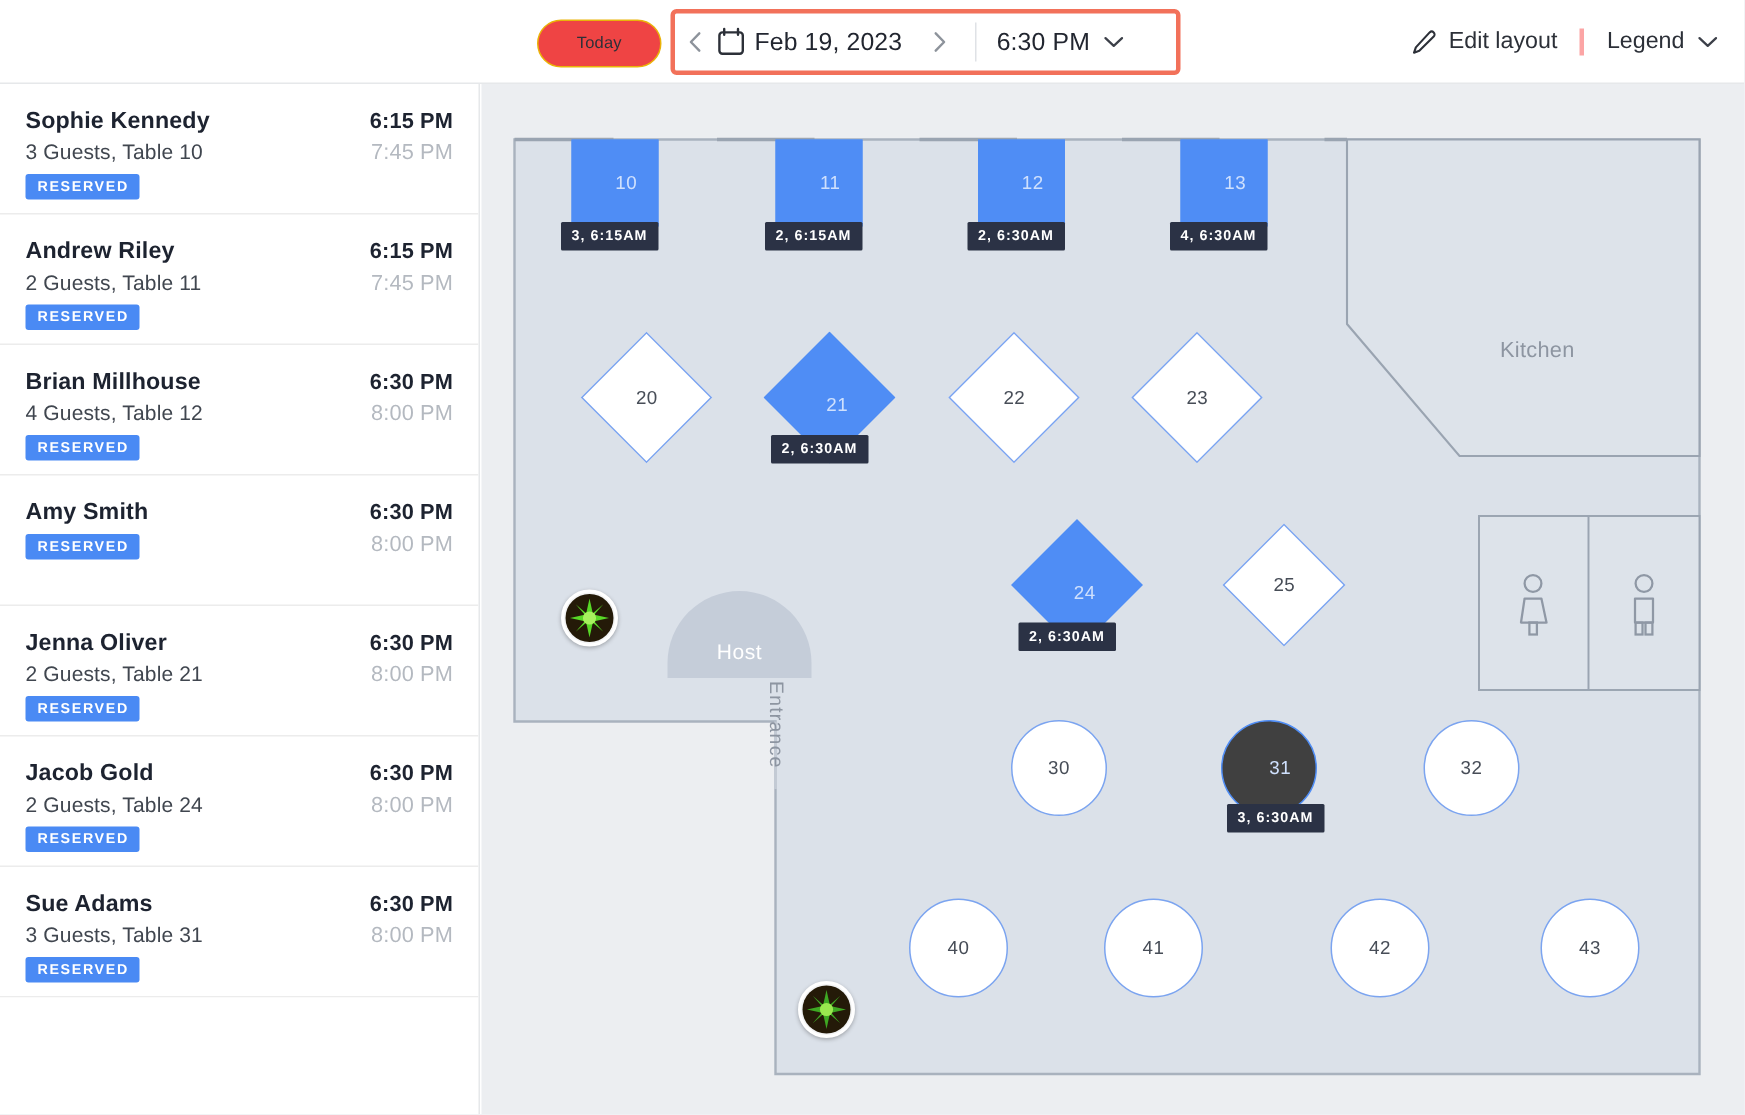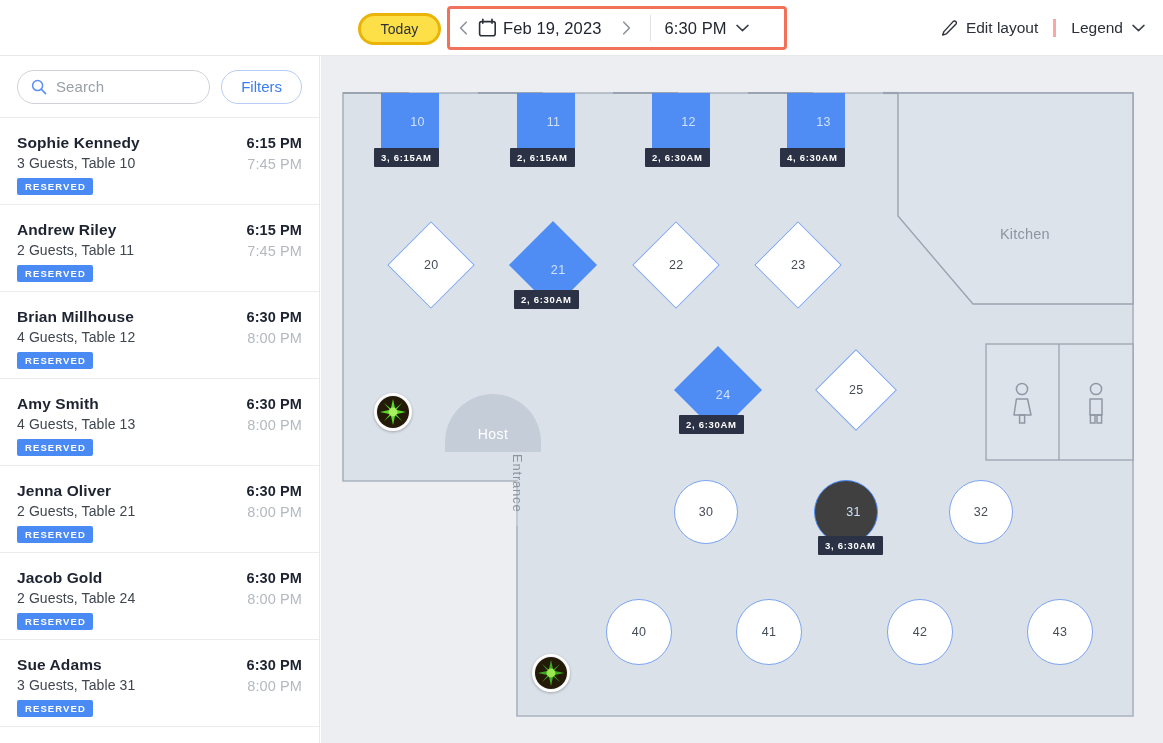--- a/index.html
+++ b/index.html
@@ -38,25 +38,25 @@
     left: 358px; top: 11px;
     display: flex;
     align-items: center;
     height: 35px;
   }
 
   .today-btn {
     height: 32px;
     min-width: 83px;
     padding: 0 17px;
-    border: 3px solid #eab308;
+    border: 1px solid #eab308;
     border-radius: 17px;
-    background: #fde047;
+    background: #ef4444;
     color: #2c3038;
-    font-size: 14px;
+    font-size: 11px;
     letter-spacing: .1px;
     display: flex;
     align-items: center;
     justify-content: center;
     cursor: pointer;
   }
 
   
   .date-highlight {
     position: absolute;
@@ -424,47 +424,35 @@
         <span>Legend</span>
         <svg width="13" height="8" viewBox="0 0 13 8">
           <path d="M1 1.4 L6.5 6.6 L12 1.4" stroke="#3c4049" stroke-width="1.5" fill="none" stroke-linecap="round" stroke-linejoin="round"></path>
         </svg>
       </div>
     </div>
   </div>
 
   <div class="sidebar">
 
-    <div class="search-row">
-      <div class="search-box">
-        <svg width="16" height="16" viewBox="0 0 16 16">
-          <circle cx="6.6" cy="6.6" r="5" stroke="#5b8ef0" stroke-width="1.5" fill="none"></circle>
-          <line x1="10.4" y1="10.4" x2="14.6" y2="14.6" stroke="#5b8ef0" stroke-width="1.5" stroke-linecap="round"></line>
-        </svg>
-        <span class="search-ph">Search</span>
-      </div>
-      <div class="filters-btn">
-        <span>Filters</span>
-      </div>
-    </div>
 
     <div class="res-list" id="res-list">
         <div class="res-item"><div class="res-name">Sophie Kennedy</div><div class="res-sub">3 Guests, Table 10</div><span class="res-badge">RESERVED</span><div class="res-times">
             <div class="res-time-start">6:15 PM</div>
             <div class="res-time-end">7:45 PM</div>
           </div></div>
         <div class="res-item"><div class="res-name">Andrew Riley</div><div class="res-sub">2 Guests, Table 11</div><span class="res-badge">RESERVED</span><div class="res-times">
             <div class="res-time-start">6:15 PM</div>
             <div class="res-time-end">7:45 PM</div>
           </div></div>
         <div class="res-item"><div class="res-name">Brian Millhouse</div><div class="res-sub">4 Guests, Table 12</div><span class="res-badge">RESERVED</span><div class="res-times">
             <div class="res-time-start">6:30 PM</div>
             <div class="res-time-end">8:00 PM</div>
           </div></div>
-        <div class="res-item"><div class="res-name">Amy Smith</div><div class="res-sub">4 Guests, Table 13</div><span class="res-badge">RESERVED</span><div class="res-times">
+        <div class="res-item"><div class="res-name">Amy Smith</div><span class="res-badge">RESERVED</span><div class="res-times">
             <div class="res-time-start">6:30 PM</div>
             <div class="res-time-end">8:00 PM</div>
           </div></div>
         <div class="res-item"><div class="res-name">Jenna Oliver</div><div class="res-sub">2 Guests, Table 21</div><span class="res-badge">RESERVED</span><div class="res-times">
             <div class="res-time-start">6:30 PM</div>
             <div class="res-time-end">8:00 PM</div>
           </div></div>
         <div class="res-item"><div class="res-name">Jacob Gold</div><div class="res-sub">2 Guests, Table 24</div><span class="res-badge">RESERVED</span><div class="res-times">
             <div class="res-time-start">6:30 PM</div>
             <div class="res-time-end">8:00 PM</div>

